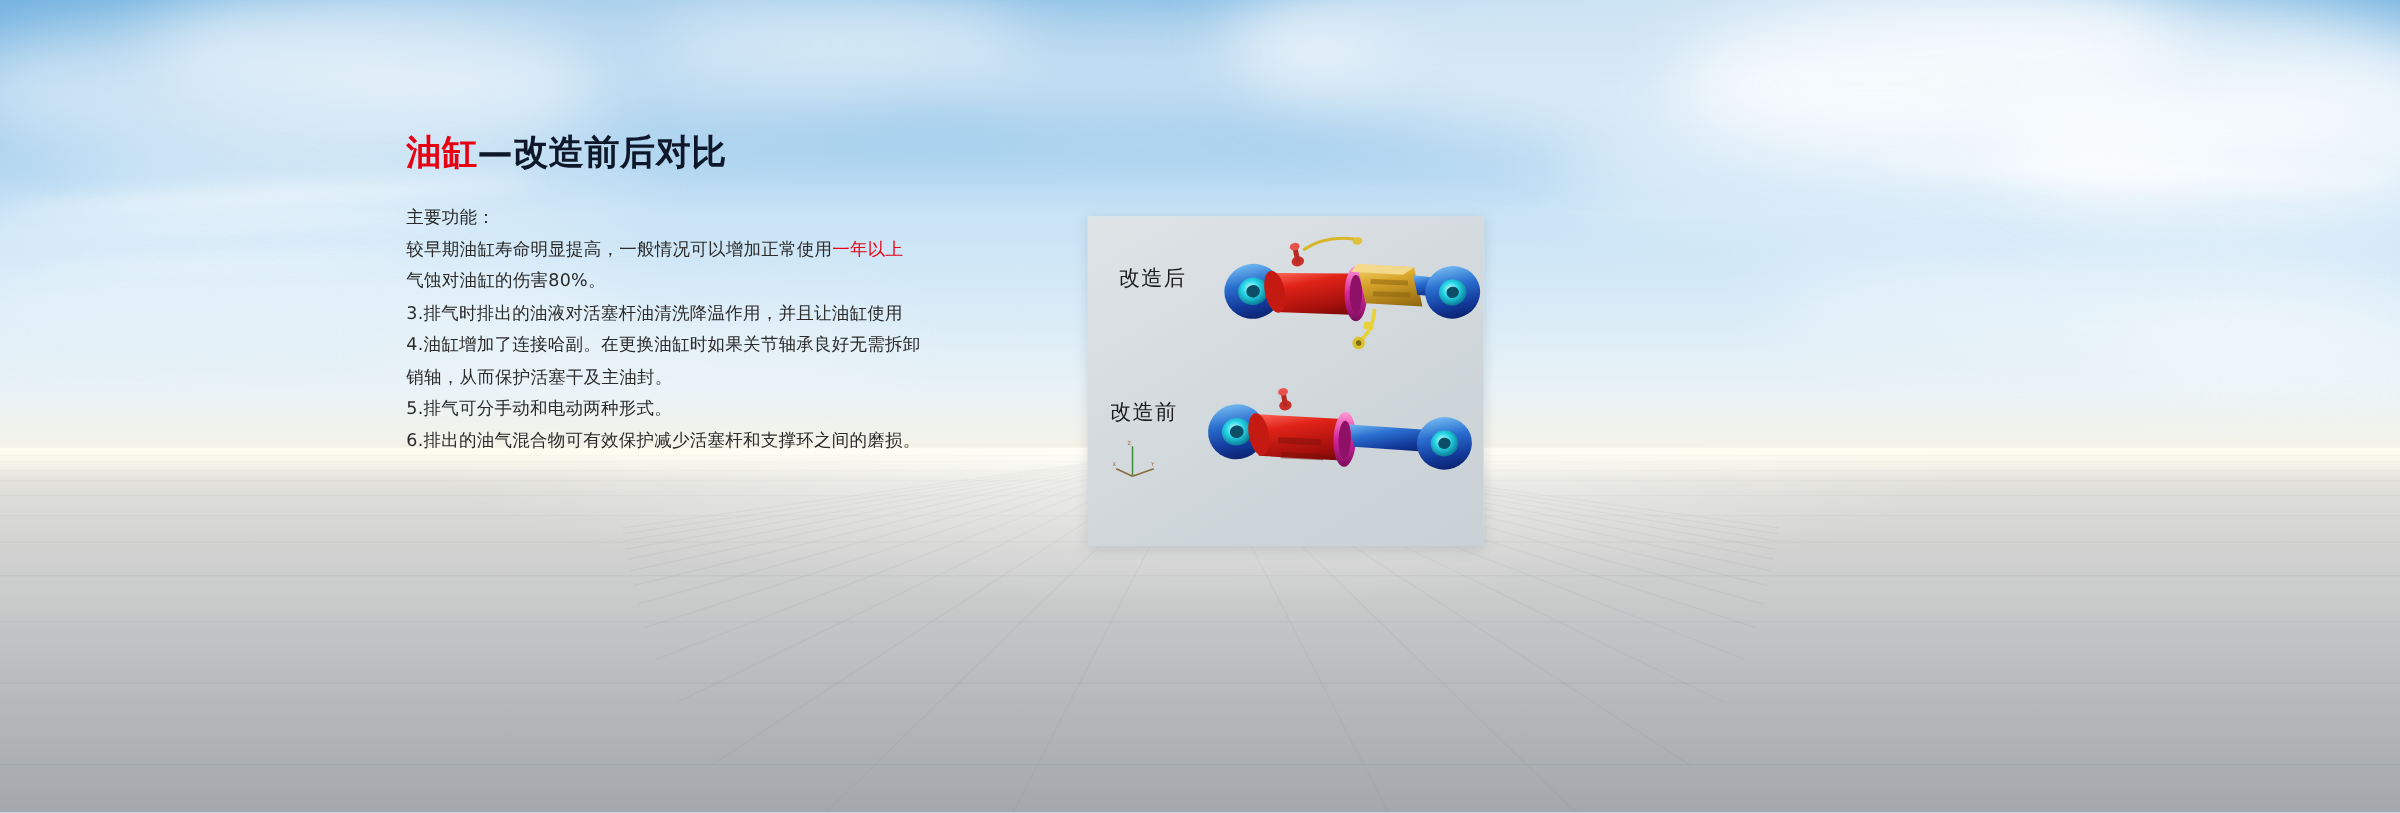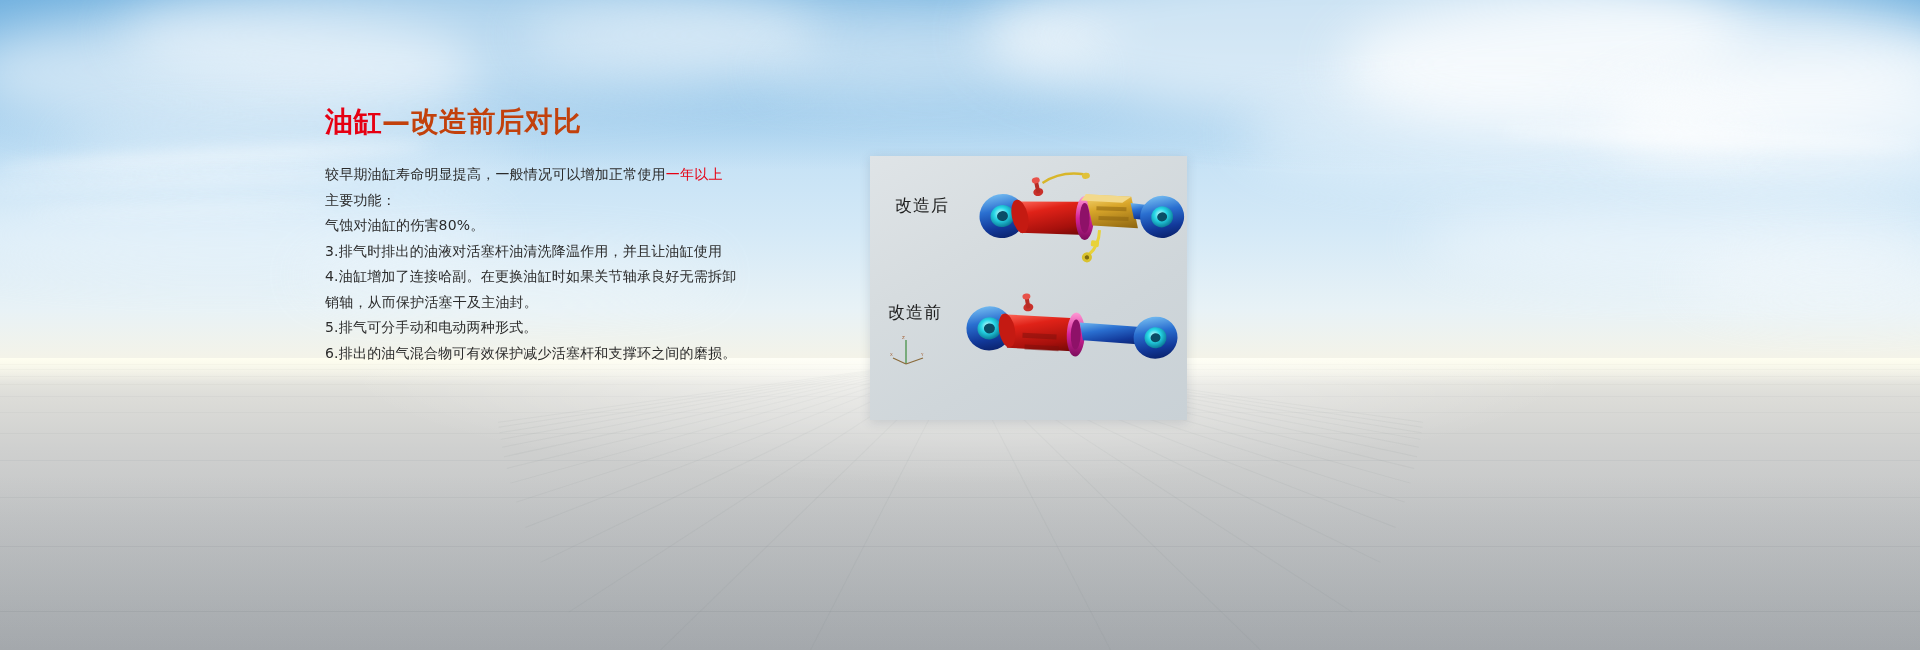--- a/index.html
+++ b/index.html
@@ -92,38 +92,38 @@
 
   
   .content { position:absolute; left:325px; top:104px; width:420px; }
 
   .title {
     font-size:28px; font-weight:bold; letter-spacing:.5px;
     line-height:36px; white-space:nowrap;
     font-family:"DejaVu Sans","Liberation Sans",sans-serif;
   }
   .title .red { color:#e60012; }
-  .title .dark { color:#c2410c; }
+  .title .dark { color:#0f172a; }
 
   .subtitle {
     margin-top:6px; font-size:13.5px; color:#7d7d7d;
     letter-spacing:.15px; white-space:nowrap;
     font-family:"Liberation Sans","DejaVu Sans",sans-serif;
   }
 
   .body-block { margin-top:22px; }
   .body-line {
     font-size:14px; color:#2b2b2b; line-height:25.5px;
     letter-spacing:.2px; white-space:nowrap;
   }
   .body-line .hl { color:#e60012; }
 
   
   .panel {
-    position:absolute; left:870px; top:156px; width:317px; height:264px;
+    position:absolute; left:870px; top:173px; width:317px; height:264px;
     background:linear-gradient(150deg,#dfe4e7 0%,#d6dcdf 35%,#cfd6da 65%,#c9d1d6 100%);
     box-shadow:0 2px 10px rgba(60,80,100,.18);
     overflow:hidden;
   }
   .panel-label {
     position:absolute; font-size:17px; color:#1d1d1d;
     font-family:"DejaVu Serif","Liberation Serif",serif;
     letter-spacing:1px; white-space:nowrap;
   }
   .lbl-after  { left:25px; top:38px; }
@@ -209,22 +209,22 @@
   </div>
 
   <div class="content">
 
     <div class="title">
       <span class="red">油缸</span><span class="dark">—改造前后对比</span>
     </div>
 
 
     <div class="body-block" id="body-block">
+        <div class="body-line"><span>主要功能：</span></div>
         <div class="body-line"><span>较早期油缸寿命明显提高，一般情况可以增加正常使用</span><span class="hl">一年以上</span></div>
-        <div class="body-line"><span>主要功能：</span></div>
         <div class="body-line"><span>气蚀对油缸的伤害80%。</span></div>
         <div class="body-line"><span>3.排气时排出的油液对活塞杆油清洗降温作用，并且让油缸使用</span></div>
         <div class="body-line"><span>4.油缸增加了连接哈副。在更换油缸时如果关节轴承良好无需拆卸</span></div>
         <div class="body-line"><span>销轴，从而保护活塞干及主油封。</span></div>
         <div class="body-line"><span>5.排气可分手动和电动两种形式。</span></div>
         <div class="body-line"><span>6.排出的油气混合物可有效保护减少活塞杆和支撑环之间的磨损。</span></div>
       </div>
   </div>
 
   <div class="panel">

